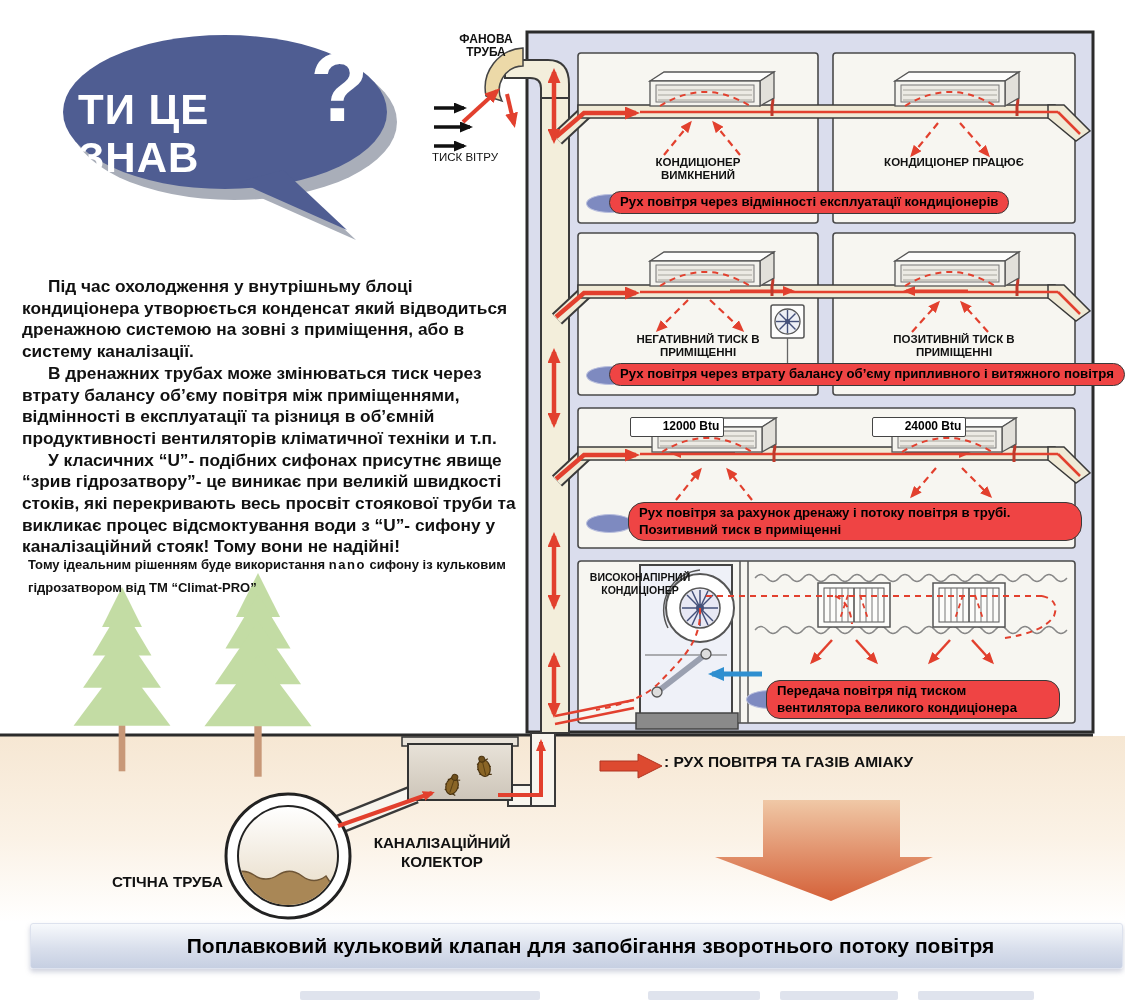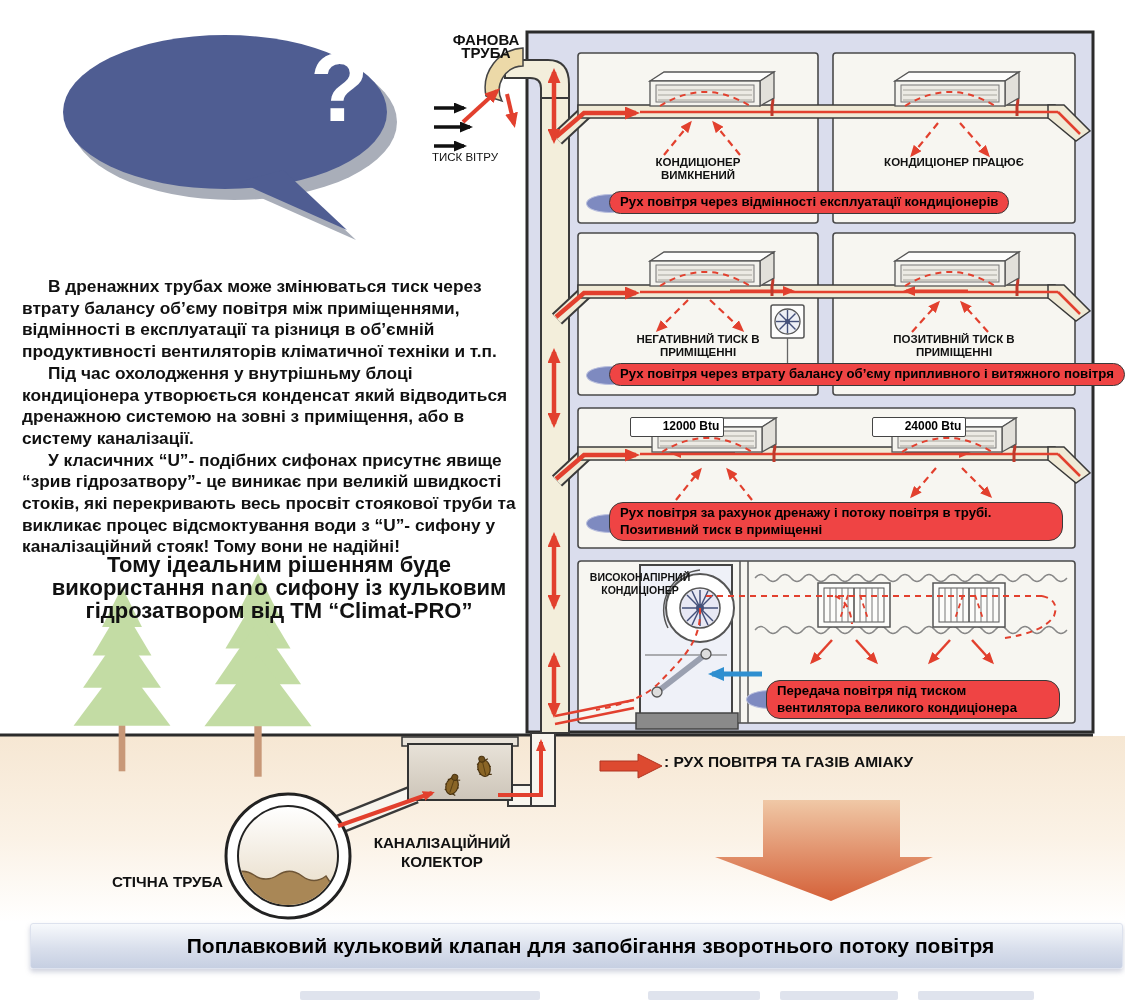--- a/index.html
+++ b/index.html
@@ -4,27 +4,27 @@
 <style>
   html,body{margin:0;padding:0;background:#fff;}
   #page{position:relative;width:1125px;height:1000px;background:#fff;overflow:hidden;
         font-family:"Liberation Sans","DejaVu Sans",sans-serif;}
   .abs{position:absolute;padding-left:28px;}
   svg{display:block;}
   #scene{position:absolute;left:0;top:0;z-index:1;}
   .txt{position:absolute;z-index:3;color:#111;}
   .bubble-text{left:78px;top:86px;width:250px;font-size:42px;font-weight:bold;color:#fff;letter-spacing:1px;}
   .bubble-q{left:310px;top:40px;font-size:96px;font-weight:bold;color:#fff;line-height:1;}
-  .lbl-small{font-size:15px;font-weight:bold;line-height:13px;text-align:center;}
+  .lbl-small{font-size:12px;font-weight:bold;line-height:13px;text-align:center;}
   .fanova{left:446px;top:33px;width:80px;}
   .tysk{left:422px;top:151px;width:86px;text-align:center;font-size:11.5px;font-weight:normal;}
   .heading{left:72px;top:172px;width:452px;font-size:25px;line-height:27px;font-weight:bold;text-align:center;}
   .paras{left:22px;top:276px;width:503px;font-size:17.3px;line-height:21.7px;font-weight:bold;}
   .paras p{margin:0;text-indent:26px;}
-  .conclusion{left:28px;top:553px;width:502px;font-size:22px;line-height:23px;font-weight:bold;text-align:center;}
+  .conclusion{left:28px;top:553px;width:502px;font-size:13px;line-height:23px;font-weight:bold;text-align:left;}
   .nano{font-weight:bold;letter-spacing:1.5px;text-transform:lowercase;}
   .room-label{font-size:11.5px;font-weight:bold;line-height:13px;text-align:center;}
   .btu-box{background:#fff;border:1.5px solid #444;border-radius:2px;font-size:12px;font-weight:bold;
            text-align:center;line-height:17px;height:18px;z-index:4;}
   .callout{background:#ef4444;border:1.7px solid #3a3a3a;border-radius:14px;padding:2px 10px;
            font-size:13.2px;font-weight:bold;line-height:16.5px;z-index:4;}
   .bullet{width:17px;height:17px;border-radius:50%;background:#7e8ac0;border:1.5px solid #b8bedd;z-index:4;}
   .legend-text{left:664px;top:753px;font-size:15.5px;font-weight:bold;}
   .collector-label{left:362px;top:834px;width:160px;font-size:15.2px;font-weight:bold;line-height:18.5px;text-align:center;}
   .sewer-label{left:112px;top:873px;width:136px;font-size:15.2px;font-weight:bold;}
@@ -321,29 +321,30 @@
   </g>
 
   <use href="#tree" transform="translate(122,682) scale(0.95)"></use>
   <use href="#tree" transform="translate(258,678) scale(1.05)"></use>
 
   <path d="M600,761 h38 v-7 l24,12 l-24,12 v-7 h-38 z" fill="#dd4a30" stroke="#b03520" stroke-width="1"></path>
 
   <path d="M763,800 L900,800 L900,857 L933,857 L831,901 L715,857 L763,857 Z" fill="url(#bigArrowGrad)"></path>
 </svg>
 
+<div class="txt bubble-text">ТИ ЦЕ ЗНАВ</div>
 <div class="txt bubble-q">?</div>
 
 <div class="txt lbl-small fanova">ФАНОВА ТРУБА</div>
 <div class="txt tysk">ТИСК ВІТРУ</div>
 
 
 <div class="txt paras">
+  <p>Під час охолодження у внутрішньму блоці кондиціонера утворюється конденсат який відводиться дренажною системою на зовні з приміщення, або в систему каналізації.</p>
   <p>В дренажних трубах може змінюваться тиск через втрату балансу об’єму повітря між приміщеннями, відмінності в експлуатації та різниця в об’ємній продуктивності вентиляторів кліматичної техніки и т.п.</p>
-  <p>Під час охолодження у внутрішньму блоці кондиціонера утворюється конденсат який відводиться дренажною системою на зовні з приміщення, або в систему каналізації.</p>
   <p>У класичних “U”- подібних сифонах присутнє явище “зрив гідрозатвору”- це виникає при великій швидкості стоків, які перекривають весь просвіт стоякової труби та викликає процес відсмоктування води з “U”- сифону у каналізаційний стояк! Тому вони не надійні!</p>
 </div>
 
 <div class="txt conclusion">
   <span>Тому ідеальним рішенням буде використання</span>
   <span class="nano">nano</span>
   <span>сифону із кульковим гідрозатвором від ТМ “Climat-PRO”</span>
 </div>
 
 <div class="txt room-label" style="left:628px;top:156px;width:140px;">КОНДИЦІОНЕР ВИМКНЕНИЙ</div>
@@ -354,21 +355,21 @@
 <div class="abs btu-box" style="left:872px;top:417px;width:64px;">24000 Btu</div>
 <div class="txt hp-label">ВИСОКОНАПІРНИЙ КОНДИЦІОНЕР</div>
 
 <span class="abs bullet" style="left:586px;top:194px;"></span>
 <div class="abs callout" style="left:609px;top:191px;">Рух повітря через відмінності експлуатації кондиціонерів</div>
 
 <span class="abs bullet" style="left:586px;top:366px;"></span>
 <div class="abs callout" style="left:609px;top:363px;">Рух повітря через втрату балансу об’єму припливного і витяжного повітря</div>
 
 <span class="abs bullet" style="left:586px;top:514px;"></span>
-<div class="abs callout" style="left:609px;top:502px;width:432px;">Рух повітря за рахунок дренажу і потоку повітря в трубі. Позитивний тиск в приміщенні</div>
+<div class="abs callout" style="left:628px;top:502px;width:432px;border-radius:16px;">Рух повітря за рахунок дренажу і потоку повітря в трубі. Позитивний тиск в приміщенні</div>
 
 <span class="abs bullet" style="left:746px;top:690px;"></span>
 <div class="abs callout" style="left:766px;top:680px;width:272px;">Передача повітря під тиском вентилятора великого кондиціонера</div>
 
 <div class="txt legend-text">: РУХ ПОВІТРЯ ТА ГАЗІВ АМІАКУ</div>
 
 <div class="txt collector-label">КАНАЛІЗАЦІЙНИЙ КОЛЕКТОР</div>
 <div class="txt sewer-label">СТІЧНА ТРУБА</div>
 
 <div class="abs banner">Поплавковий кульковий клапан для запобігання зворотнього потоку повітря</div>

